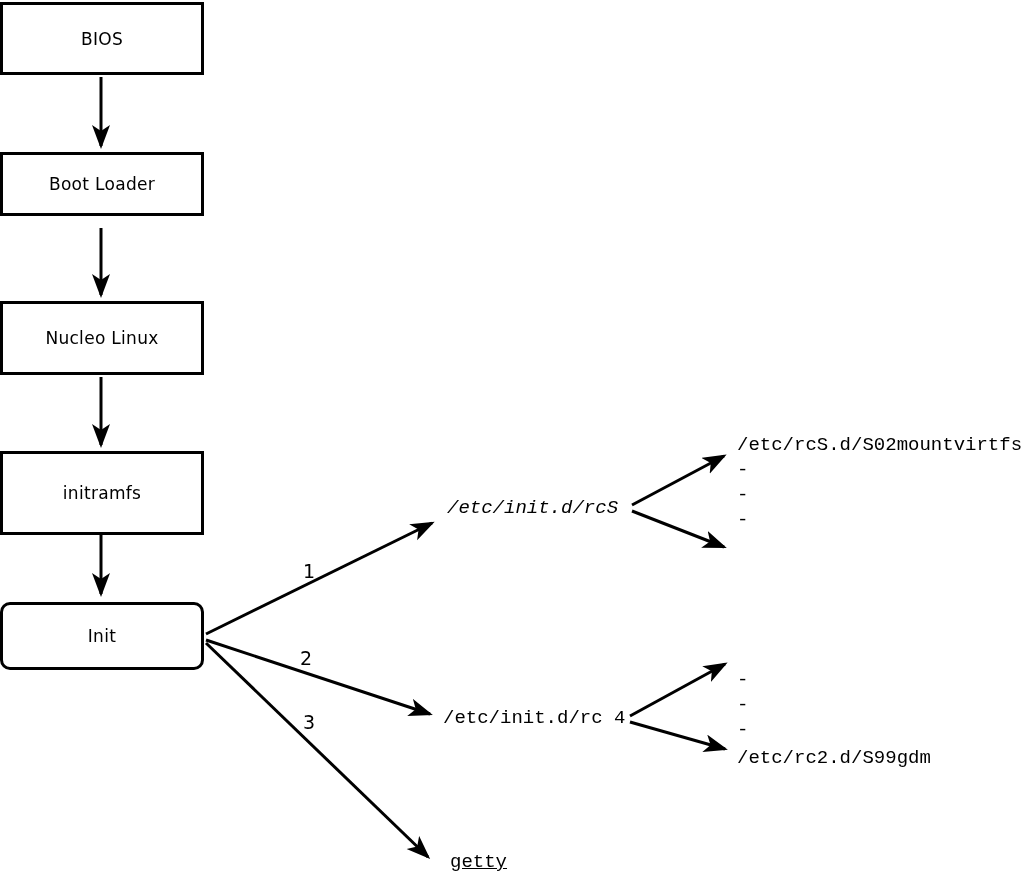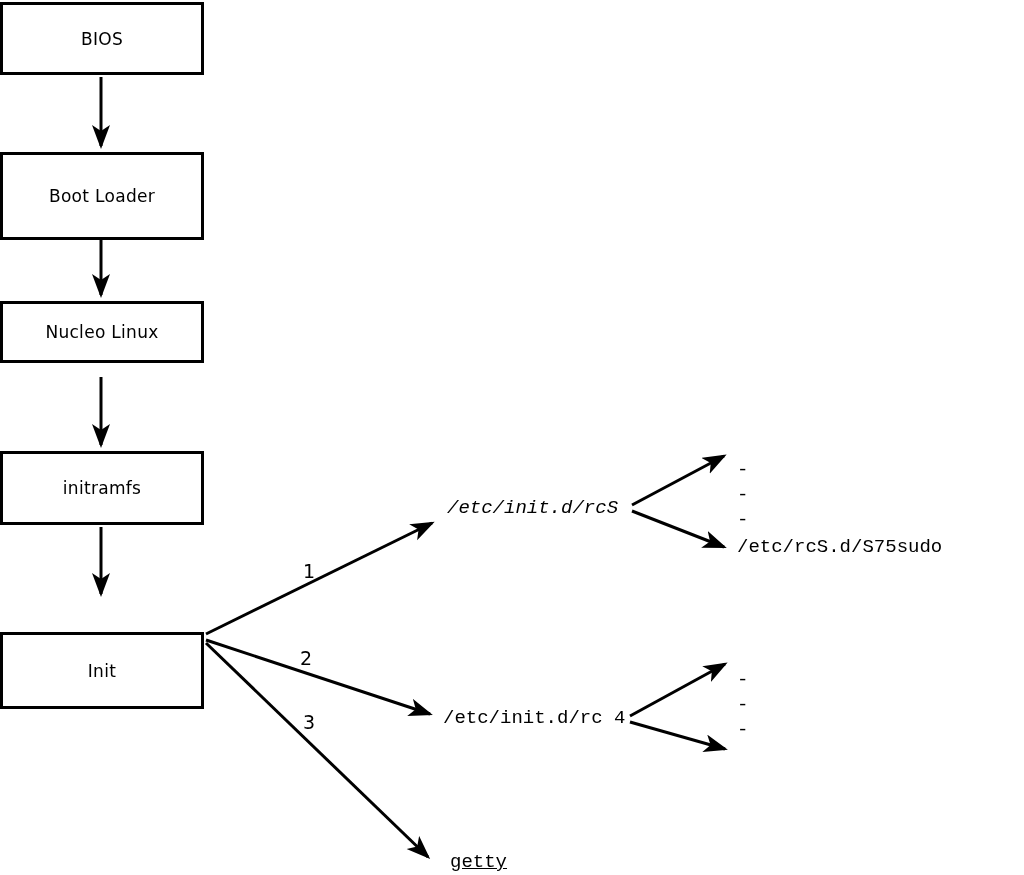--- a/index.html
+++ b/index.html
@@ -24,24 +24,24 @@
     box-sizing: border-box;
     border: 3px solid #000000;
     background: #ffffff;
     display: flex;
     align-items: center;
     justify-content: center;
     font-size: 17px;
     letter-spacing: 0.3px;
   }
   .box-bios      { top: 2px;   height: 73px; text-align: center; }
-  .box-boot      { top: 152px; height: 88px; }
-  .box-kernel    { top: 301px; height: 62px; }
-  .box-initramfs { top: 451px; height: 74px; }
-  .box-init      { top: 632px; height: 77px; }
+  .box-boot      { top: 152px; height: 64px; }
+  .box-kernel    { top: 301px; height: 74px; }
+  .box-initramfs { top: 451px; height: 84px; }
+  .box-init      { top: 602px; height: 68px; border-radius: 10px; }
   .caption {
     position: absolute;
     left: 366px; top: 104px;
     font-size: 17px;
     letter-spacing: 0.2px;
   }
   .mono {
     position: absolute;
     font-family: "Liberation Mono", monospace;
     font-size: 19px;
@@ -116,22 +116,23 @@
   </div>
 
   <div class="num n-1">1</div>
   <div class="num n-2">2</div>
   <div class="num n-3">3</div>
 
   <div class="mono t-rcs">/etc/init.d/rcS</div>
   <div class="mono t-rc2">/etc/init.d/rc 4</div>
   <div class="mono t-getty">getty</div>
 
+  <div class="mono t-s02">/etc/rcS.d/S02mountvirtfs</div>
   <div class="mono t-d1a">-</div>
   <div class="mono t-d1b">-</div>
   <div class="mono t-d1c">-</div>
-  <div class="mono t-s75">/etc/rcS.d/S75sudo</div>
 
   <div class="mono t-d2a">-</div>
   <div class="mono t-d2b">-</div>
   <div class="mono t-d2c">-</div>
+  <div class="mono t-s99">/etc/rc2.d/S99gdm</div>
 
 </div>
 
 </body></html>

